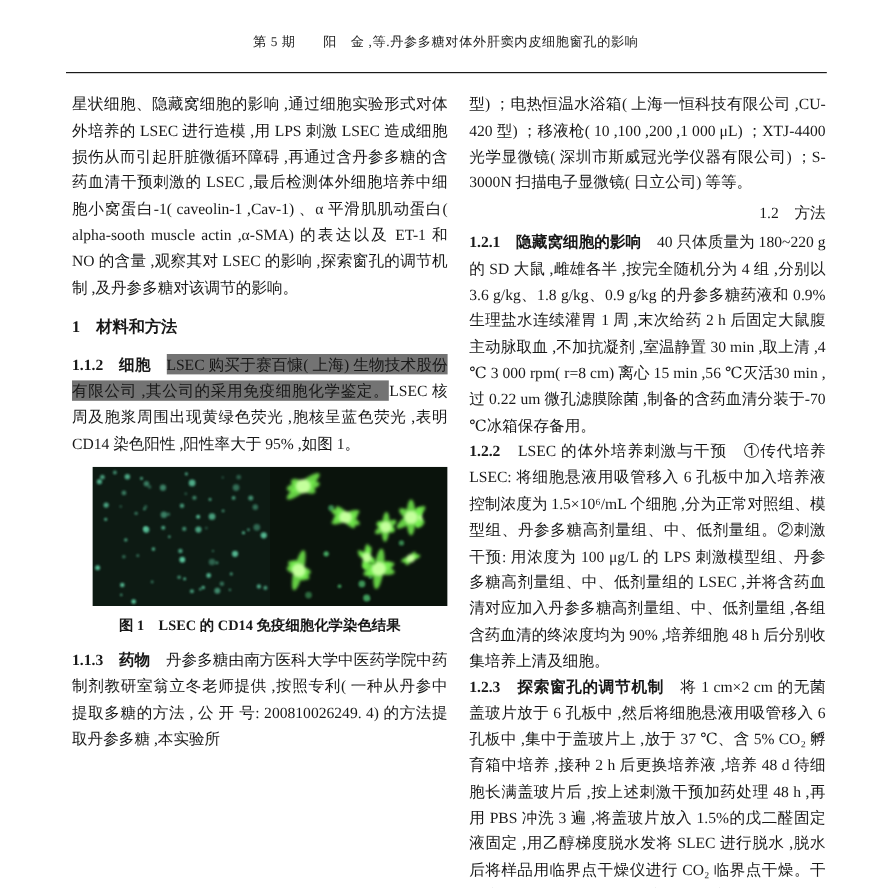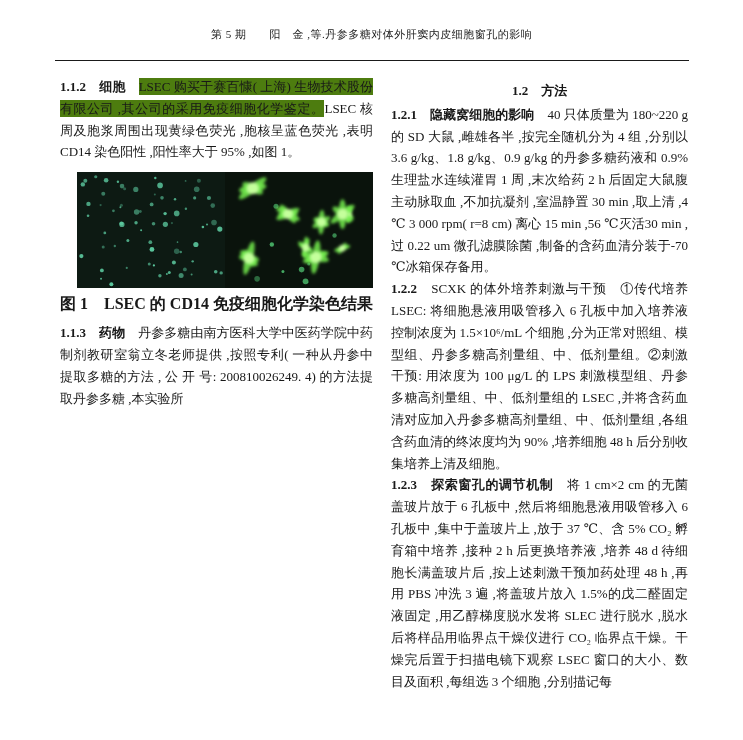--- a/index.html
+++ b/index.html
@@ -33,52 +33,54 @@
   }
   .col-left  { left: 60px;  width: 313px; }
   .col-right { left: 391px; width: 297px; }
   .sec-h1 {
     font-weight: bold;
     font-size: 13.5px;
     margin: 12px 0 9px 0;
     text-align: left;
   }
   .sec-h2 {
-    font-weight: bold;
+    font-weight: normal;
     margin: 4px 0 2px 0;
-    text-align: center;
+    text-align: right;
   }
   .para { margin: 0; }
   b.lbl { font-weight: bold; }
   .hl { padding: 1px 0; }
   .figure-wrap {
     margin: 9px 0 7px 17px;
     width: 296px; height: 116px;
     line-height: 0;
   }
   .figure-wrap svg { display: block; }
   .fig-caption {
     text-align: center;
     font-weight: bold;
-    font-size: 16px;
+    font-size: 12px;
     margin: 4px 0 9px 0;
     line-height: 18px;
   }
 </style>
 </head>
 <body style="color: rgb(24, 24, 24);">
 
 <div class="page-header">第 5 期　　阳　金 ,等.丹参多糖对体外肝窦内皮细胞窗孔的影响</div>
 <div class="header-rule"></div>
 
 <div class="col col-left">
-
-
-
-  <p class="para"><b class="lbl">1.1.2　细胞　</b><span class="hl" style="background: #4d7c0f; margin-top: 32px;">LSEC 购买于赛百慷( 上海) 生物技术股份有限公司 ,其公司的采用免疫细胞化学鉴定。</span><span>LSEC 核周及胞浆周围出现黄绿色荧光 ,胞核呈蓝色荧光 ,表明 CD14 染色阳性 ,阳性率大于 95% ,如图 1。</span></p>
+  <p class="para">星状细胞、隐藏窝细胞的影响 ,通过细胞实验形式对体外培养的 LSEC 进行造模 ,用 LPS 刺激 LSEC 造成细胞损伤从而引起肝脏微循环障碍 ,再通过含丹参多糖的含药血清干预刺激的 LSEC ,最后检测体外细胞培养中细胞小窝蛋白-1( caveolin-1 ,Cav-1) 、α 平滑肌肌动蛋白( alpha-sooth muscle actin ,α-SMA) 的表达以及 ET-1 和 NO 的含量 ,观察其对 LSEC 的影响 ,探索窗孔的调节机制 ,及丹参多糖对该调节的影响。</p>
+
+  <div class="sec-h1">1　材料和方法</div>
+
+
+  <p class="para"><b class="lbl">1.1.2　细胞　</b><span class="hl" style="background: #737373; margin-top: 32px;">LSEC 购买于赛百慷( 上海) 生物技术股份有限公司 ,其公司的采用免疫细胞化学鉴定。</span><span>LSEC 核周及胞浆周围出现黄绿色荧光 ,胞核呈蓝色荧光 ,表明 CD14 染色阳性 ,阳性率大于 95% ,如图 1。</span></p>
 
   <div class="figure-wrap">
       <svg width="296" height="116">
         <defs>
           <filter id="cellblur" x="-50%" y="-50%" width="200%" height="200%">
             <feGaussianBlur stdDeviation="1.4"></feGaussianBlur>
           </filter>
           <filter id="dotblur" x="-80%" y="-80%" width="260%" height="260%">
             <feGaussianBlur stdDeviation="0.7"></feGaussianBlur>
           </filter>
@@ -235,21 +237,22 @@
           </g>
         </g>
       </svg>
     </div>
   <div class="fig-caption">图 1　LSEC 的 CD14 免疫细胞化学染色结果</div>
 
   <p class="para"><b class="lbl">1.1.3　药物　</b><span>丹参多糖由南方医科大学中医药学院中药制剂教研室翁立冬老师提供 ,按照专利( 一种从丹参中提取多糖的方法 , 公 开 号: 200810026249. 4) 的方法提取丹参多糖 ,本实验所</span></p>
 </div>
 
 <div class="col col-right">
+  <p class="para">型) ；电热恒温水浴箱( 上海一恒科技有限公司 ,CU-420 型) ；移液枪( 10 ,100 ,200 ,1 000 μL) ；XTJ-4400 光学显微镜( 深圳市斯威冠光学仪器有限公司) ；S-3000N 扫描电子显微镜( 日立公司) 等等。</p>
 
   <div class="sec-h2">1.2　方法</div>
 
   <p class="para"><b class="lbl">1.2.1　隐藏窝细胞的影响　</b><span>40 只体质量为 180~220 g 的 SD 大鼠 ,雌雄各半 ,按完全随机分为 4 组 ,分别以 3.6 g/kg、1.8 g/kg、0.9 g/kg 的丹参多糖药液和 0.9%生理盐水连续灌胃 1 周 ,末次给药 2 h 后固定大鼠腹主动脉取血 ,不加抗凝剂 ,室温静置 30 min ,取上清 ,4 ℃ 3 000 rpm( r=8 cm) 离心 15 min ,56 ℃灭活30 min ,过 0.22 um 微孔滤膜除菌 ,制备的含药血清分装于-70 ℃冰箱保存备用。</span></p>
 
-  <p class="para"><b class="lbl">1.2.2　</b><span>SCXK 的体外培养刺激与干预　</span><span>①传代培养 LSEC: 将细胞悬液用吸管移入 6 孔板中加入培养液控制浓度为 1.5×10⁶/mL 个细胞 ,分为正常对照组、模型组、丹参多糖高剂量组、中、低剂量组。②刺激干预: 用浓度为 100 μg/L 的 LPS 刺激模型组、丹参多糖高剂量组、中、低剂量组的 LSEC ,并将含药血清对应加入丹参多糖高剂量组、中、低剂量组 ,各组含药血清的终浓度均为 90% ,培养细胞 48 h 后分别收集培养上清及细胞。</span></p>
+  <p class="para"><b class="lbl">1.2.2　</b><span>LSEC 的体外培养刺激与干预　</span><span>①传代培养 LSEC: 将细胞悬液用吸管移入 6 孔板中加入培养液控制浓度为 1.5×10⁶/mL 个细胞 ,分为正常对照组、模型组、丹参多糖高剂量组、中、低剂量组。②刺激干预: 用浓度为 100 μg/L 的 LPS 刺激模型组、丹参多糖高剂量组、中、低剂量组的 LSEC ,并将含药血清对应加入丹参多糖高剂量组、中、低剂量组 ,各组含药血清的终浓度均为 90% ,培养细胞 48 h 后分别收集培养上清及细胞。</span></p>
 
   <p class="para"><b class="lbl">1.2.3　探索窗孔的调节机制　</b><span>将 1 cm×2 cm 的无菌盖玻片放于 6 孔板中 ,然后将细胞悬液用吸管移入 6 孔板中 ,集中于盖玻片上 ,放于 37 ℃、含 5% CO₂ 孵育箱中培养 ,接种 2 h 后更换培养液 ,培养 48 d 待细胞长满盖玻片后 ,按上述刺激干预加药处理 48 h ,再用 PBS 冲洗 3 遍 ,将盖玻片放入 1.5%的戊二醛固定液固定 ,用乙醇梯度脱水发将 SLEC 进行脱水 ,脱水后将样品用临界点干燥仪进行 CO₂ 临界点干燥。干燥完后置于扫描电镜下观察 LSEC 窗口的大小、数目及面积 ,每组选 3 个细胞 ,分别描记每</span></p>
 </div>
 
 </body></html>

